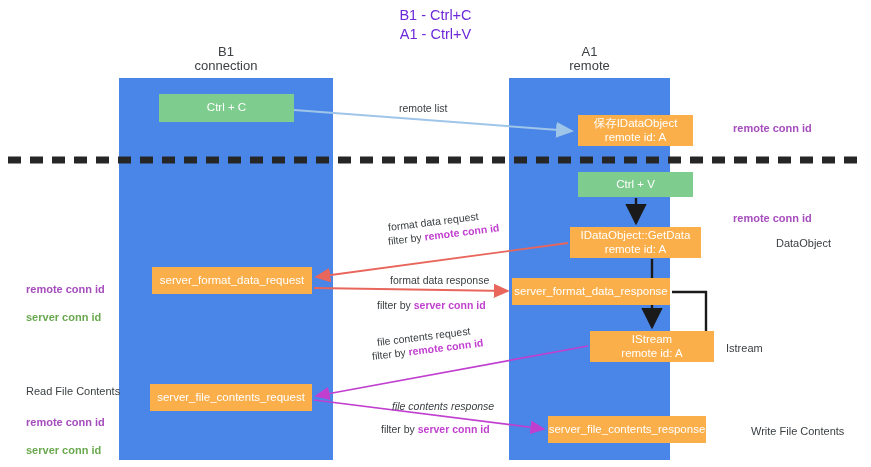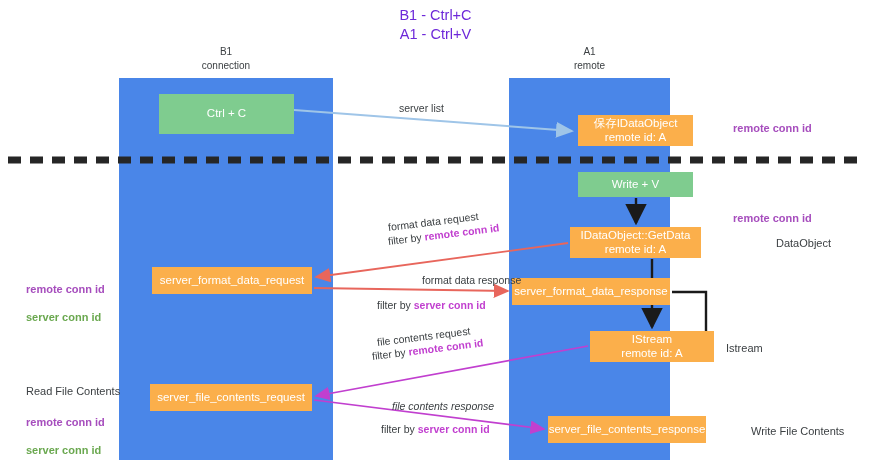--- a/index.html
+++ b/index.html
@@ -14,38 +14,38 @@
   .lane{position:absolute;background:#4a86e8;}
   .lane-b1{left:119px;top:78px;width:214px;height:382px;}
   .lane-a1{left:509px;top:78px;width:161px;height:382px;}
 
   
   .title{
     position:absolute;left:0;top:6px;width:871px;text-align:center;
     font-size:14.5px;line-height:19px;color:#6d28d9;white-space:pre-line;
   }
   .lane-head{
-    position:absolute;text-align:center;font-size:10px;line-height:14px;
+    position:absolute;text-align:center;font-size:13px;line-height:14px;
     color:#3c4043;white-space:pre-line;
   }
   .head-b1{left:119px;top:45px;width:214px;}
   .head-a1{left:509px;top:45px;width:161px;}
 
   
   .node{
     position:absolute;box-sizing:border-box;
     display:flex;align-items:center;justify-content:center;
     text-align:center;color:#ffffff;font-size:11.5px;line-height:13.5px;
     white-space:pre-line;padding:2px 4px;
   }
   .node.green{background:#76c893;background:#7fcc8f;}
   .node.orange{background:#fbaf4b;}
 
   
-  .n-ctrlc   {left:159px;top:94px;width:135px;height:40px;background:#7bc98a;}
+  .n-ctrlc   {left:159px;top:94px;width:135px;height:28px;background:#7bc98a;}
   .n-save    {left:578px;top:115px;width:115px;height:31px;}
   .n-ctrlv   {left:578px;top:172px;width:115px;height:25px;background:#7bc98a;}
   .n-getdata {left:570px;top:227px;width:131px;height:31px;}
   .n-sfreq   {left:152px;top:267px;width:160px;height:27px;}
   .n-sfresp  {left:512px;top:278px;width:158px;height:27px;}
   .n-istream {left:590px;top:331px;width:124px;height:31px;}
   .n-sfcreq  {left:150px;top:384px;width:162px;height:27px;}
   .n-sfcresp {left:548px;top:416px;width:158px;height:27px;}
 
   
@@ -72,21 +72,21 @@
     position:absolute;font-size:10.5px;line-height:14px;color:#3c4043;
     white-space:nowrap;
   }
   .elabel b{font-weight:bold;}
   .elabel .p{color:#c23fd4;color:#c13fcf;}
   .rot{transform:rotate(-7deg);transform-origin:left center;}
 
   .e-formatlist{left:399px;top:101px;}
   .e-fdreq1{left:388px;top:220px;}
   .e-fdreq2{left:388px;top:234px;}
-  .e-fdresp1{left:390px;top:273px;margin-left:32px;}
+  .e-fdresp1{left:390px;top:273px;}
   .e-fdresp2{left:377px;top:298px;}
   .e-fcreq1{left:377px;top:335px;}
   .e-fcreq2{left:372px;top:349px;}
   .e-fcresp1{left:392px;top:399px;font-style:italic;}
   .e-fcresp2{left:381px;top:422px;}
 
   svg.overlay{position:absolute;left:0;top:0;width:871px;height:467px;overflow:visible;}
   .dashrule{stroke:#262626;stroke-width:7;stroke-dasharray:13 9;}
 </style>
 </head>
@@ -136,31 +136,31 @@
 A1 - Ctrl+V</div>
 
   <div class="lane-head head-b1">B1
 connection</div>
   <div class="lane-head head-a1">A1
 remote</div>
 
   <div class="node green n-ctrlc">Ctrl + C</div>
   <div class="node orange n-save">保存IDataObject
 remote id: A</div>
-  <div class="node green n-ctrlv">Write + V</div>
+  <div class="node green n-ctrlv">Ctrl + V</div>
   <div class="node orange n-getdata">IDataObject::GetData
 remote id: A</div>
   <div class="node orange n-sfresp">server_format_data_response</div>
   <div class="node orange n-sfreq">server_format_data_request</div>
   <div class="node orange n-istream">IStream
 remote id: A</div>
   <div class="node orange n-sfcreq">server_file_contents_request</div>
   <div class="node orange n-sfcresp">server_file_contents_response</div>
 
-  <div class="elabel e-formatlist">server list</div>
+  <div class="elabel e-formatlist">remote list</div>
 
   <div class="elabel rot e-fdreq1">format data request</div>
   <div class="elabel rot e-fdreq2"><span>filter by </span><b class="p">remote conn id</b></div>
 
   <div class="elabel e-fdresp1">format data response</div>
   <div class="elabel e-fdresp2"><span>filter by </span><b class="p">server conn id</b></div>
 
   <div class="elabel rot e-fcreq1">file contents request</div>
   <div class="elabel rot e-fcreq2"><span>filter by </span><b class="p">remote conn id</b></div>
 

